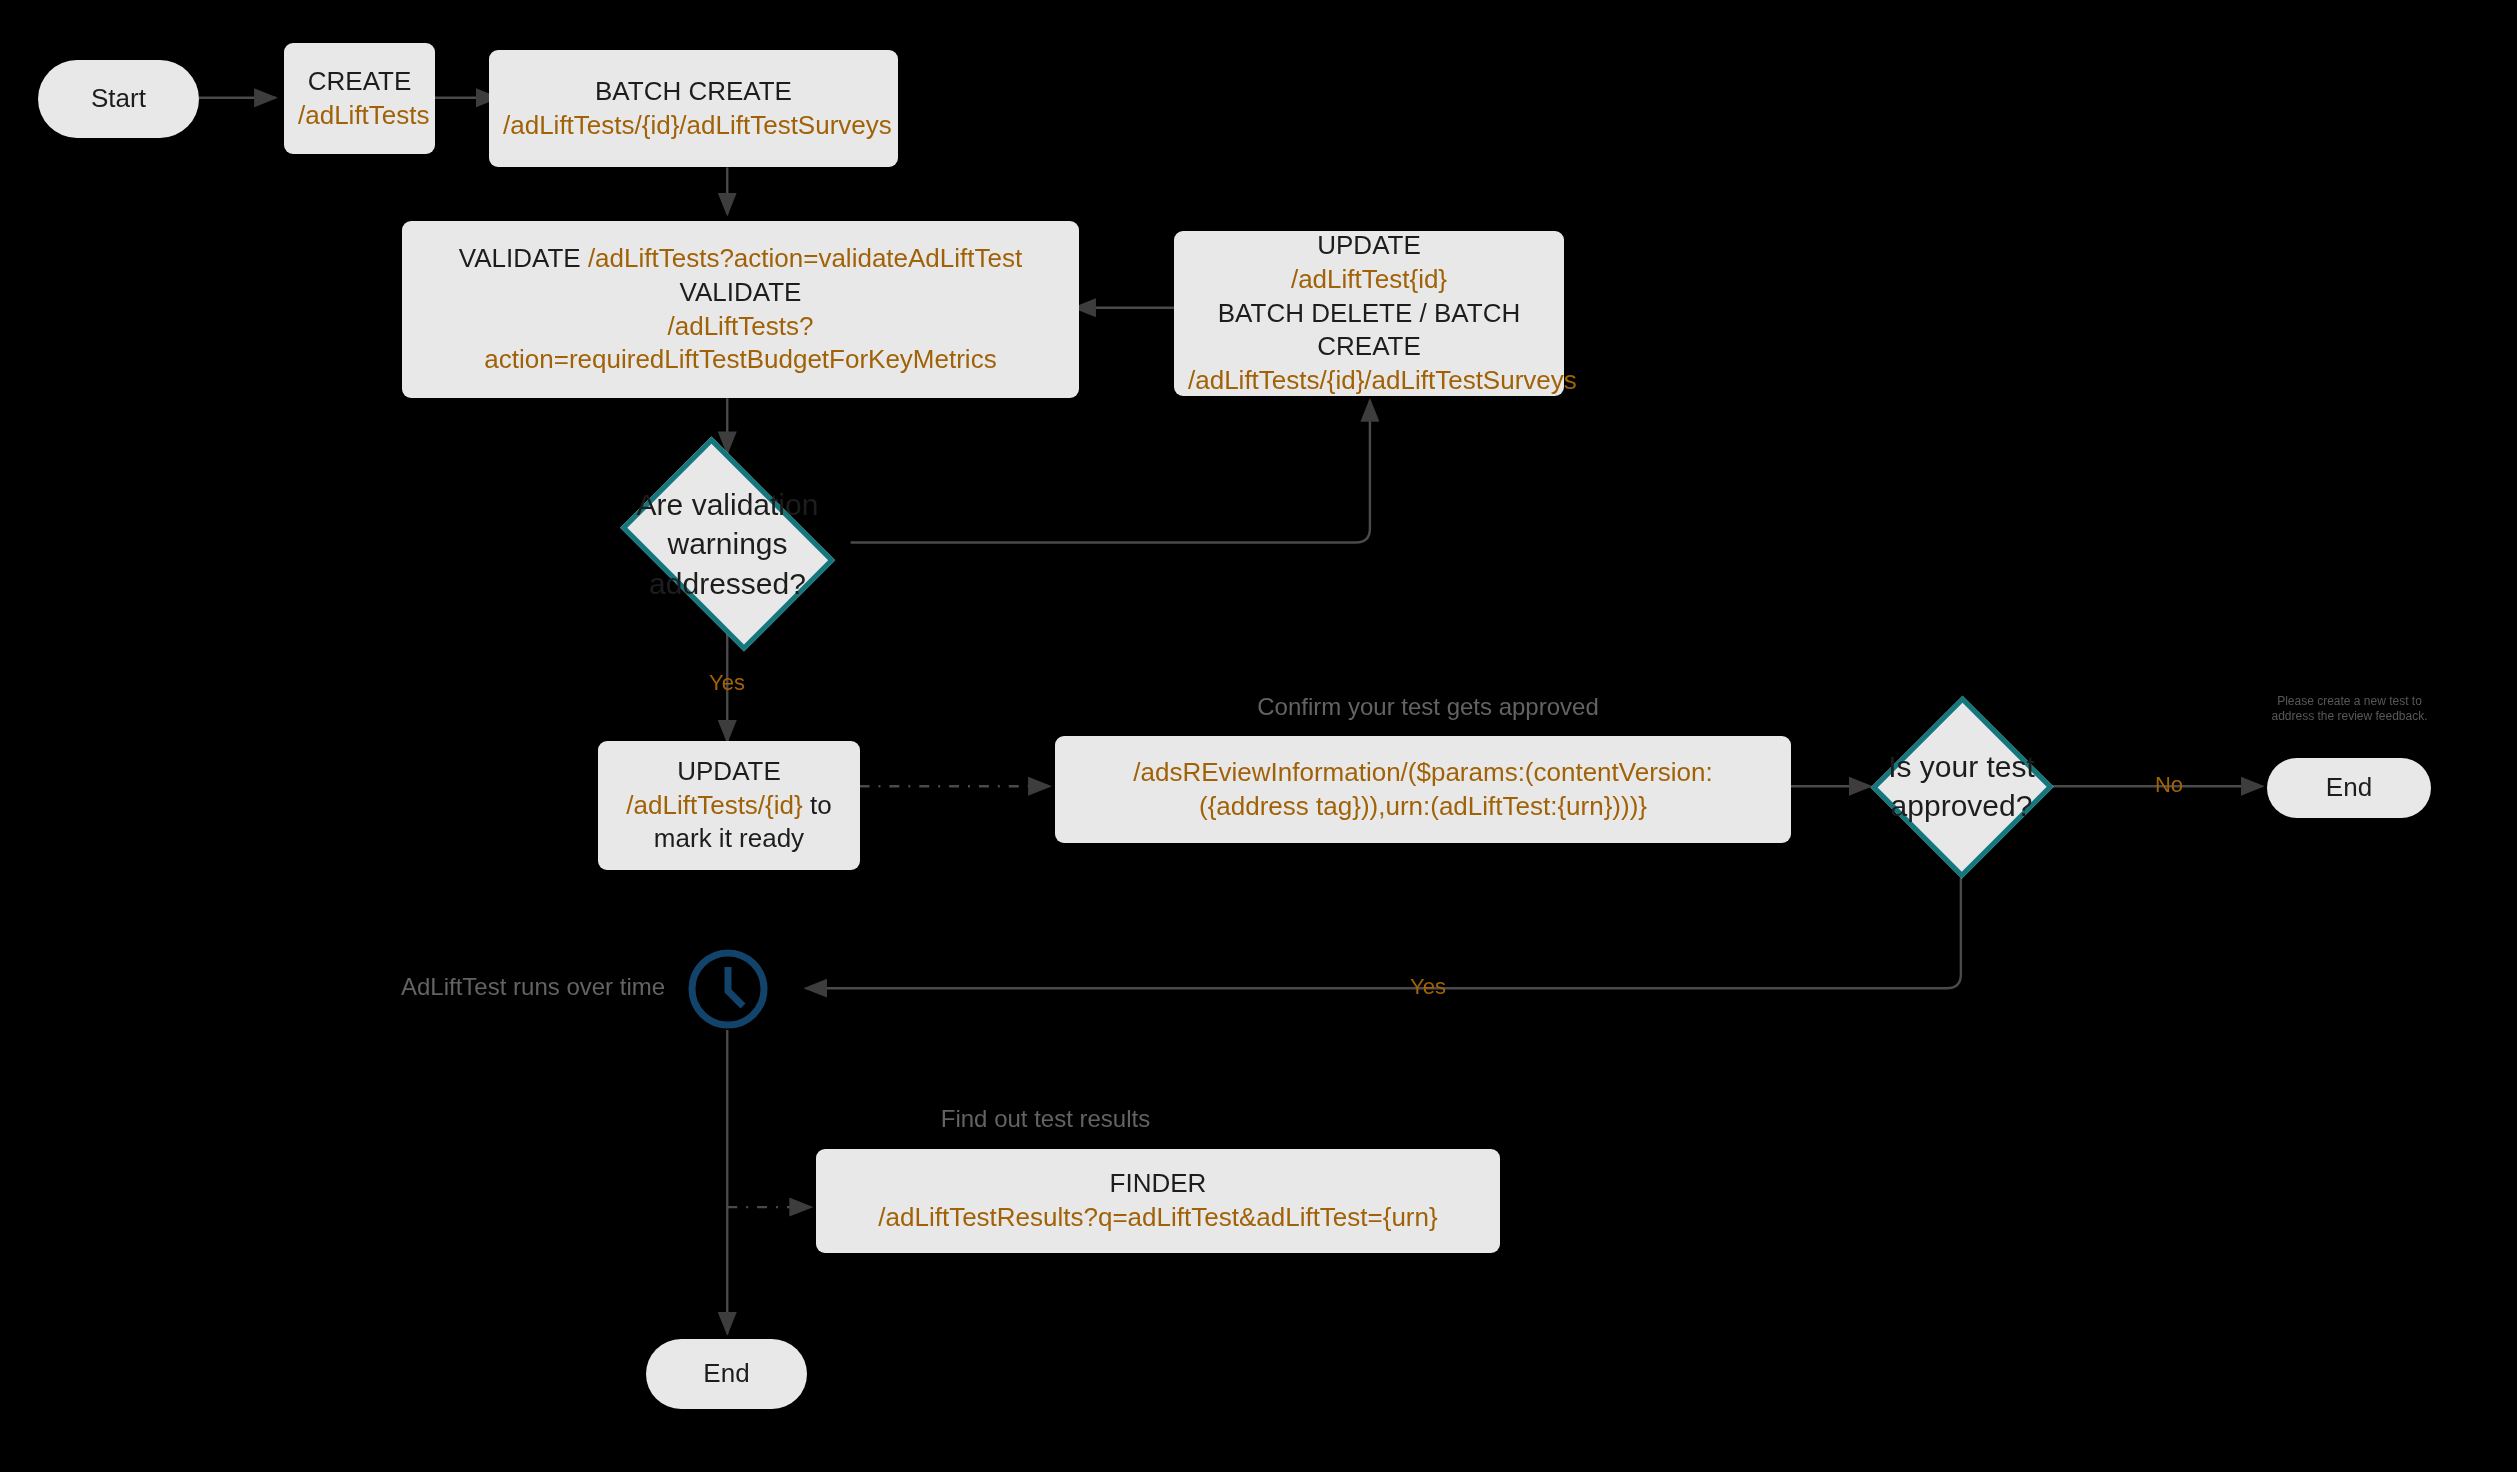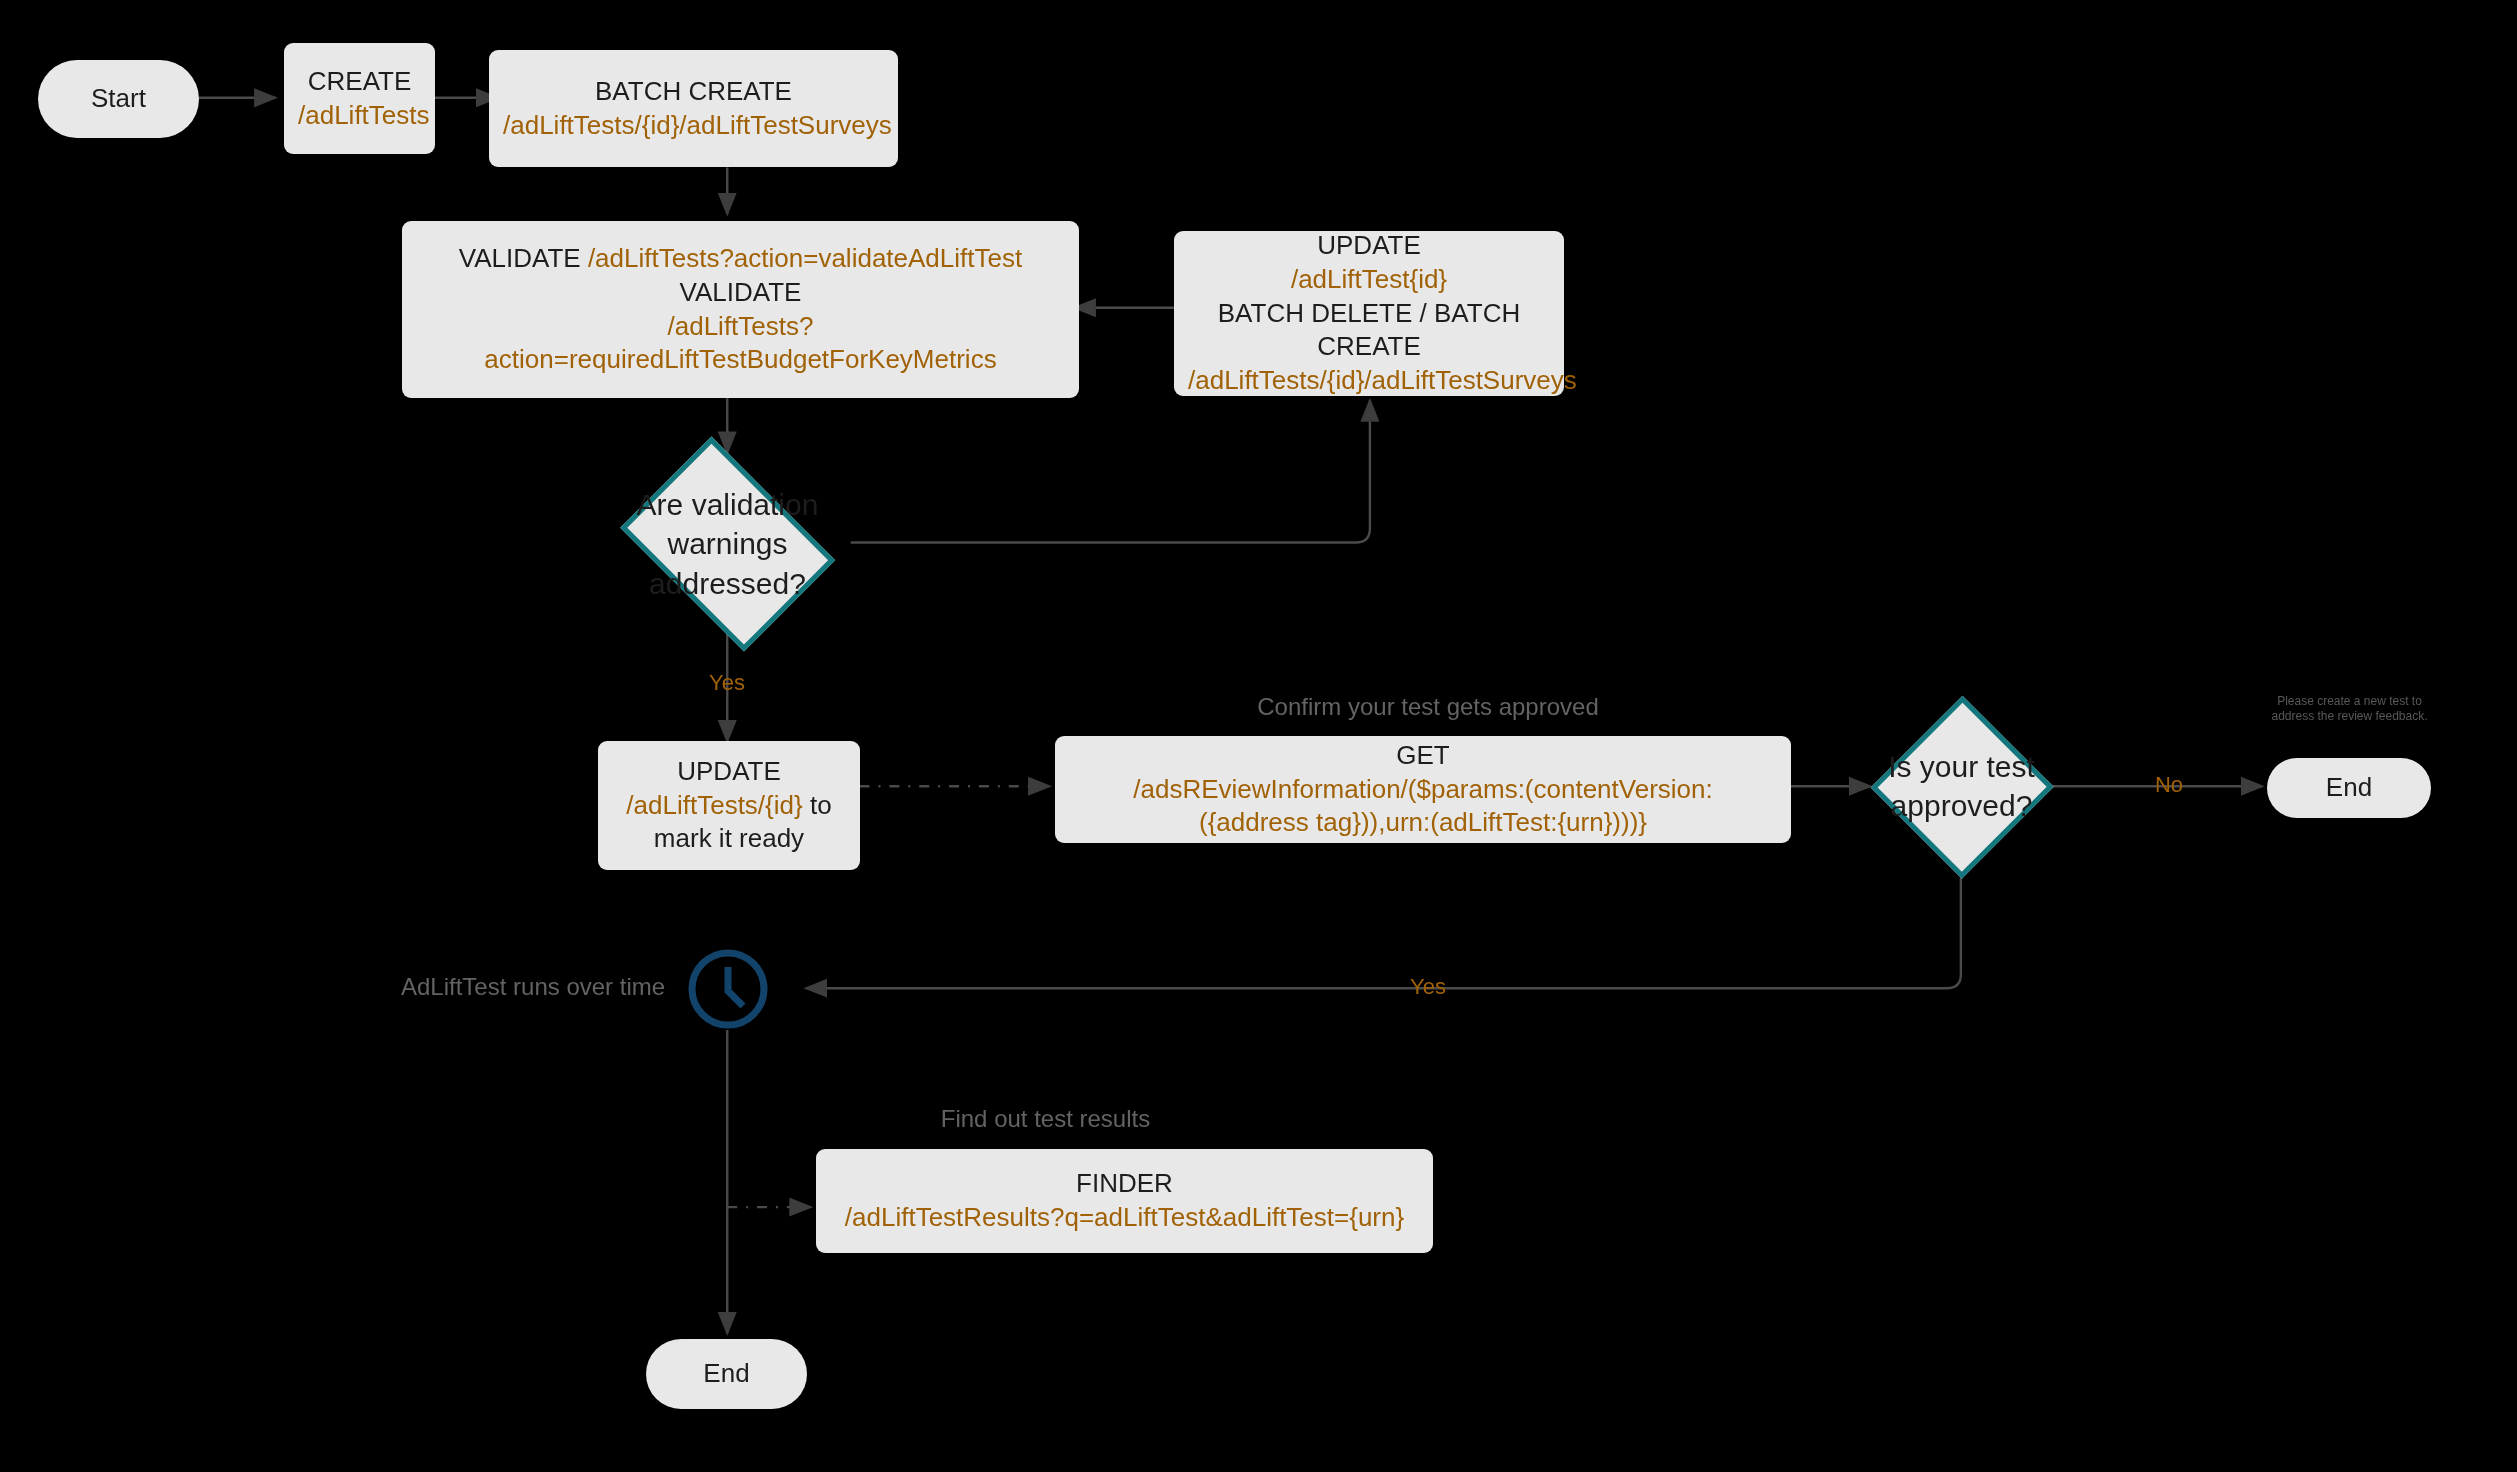--- a/index.html
+++ b/index.html
@@ -187,21 +187,20 @@
         <span class="api">/adLiftTests/{id}</span><span class="plain"> to</span>
       </div>
       <div class="plain">mark it ready</div>
     </div>
   </div>
 
   <div class="edge-label" style="left:1209px; top:692px; width:438px;">Confirm your test gets approved</div>
 
   <div class="node rect" style="left:1055px; top:736px; width:736px; height:107px;">
     <div class="node-inner">
-      <div class="plain">GET</div>
       <div class="api" style="padding:0 18px;">/adsREviewInformation/($params:(contentVersion:({address tag})),urn:(adLiftTest:{urn})))}</div>
     </div>
   </div>
 
   <div class="diamond" style="left:1871px; top:695px; width:181px; height:183px;">
     <div class="dshape"></div>
     <div class="dtext">Is your test approved?</div>
   </div>
 
   <div class="edge-label yesno" style="left:2144px; top:771px; width:50px;">No</div>
@@ -219,21 +218,21 @@
 
   <div class="clock" style="left:685px; top:946px; width:86px; height:86px;">
     <svg width="86" height="86" viewBox="0 0 86 86">
       <circle cx="43" cy="43" r="36" fill="none" stroke="#12436b" stroke-width="7"></circle>
       <path d="M43 21 L43 45 L58 60" fill="none" stroke="#12436b" stroke-width="7" stroke-linecap="butt" stroke-linejoin="miter"></path>
     </svg>
   </div>
 
   <div class="edge-label" style="left:896px; top:1104px; width:299px;">Find out test results</div>
 
-  <div class="node rect" style="left:816px; top:1149px; width:617px; height:104px;">
+  <div class="node rect" style="left:816px; top:1149px; width:684px; height:104px;">
     <div class="node-inner">
       <div class="plain">FINDER</div>
       <div class="api">/adLiftTestResults?q=adLiftTest&amp;adLiftTest={urn}</div>
     </div>
   </div>
 
   <div class="node stadium" style="left:646px; top:1339px; width:161px; height:70px;">
     <span class="node-inner plain">End</span>
   </div>
 

